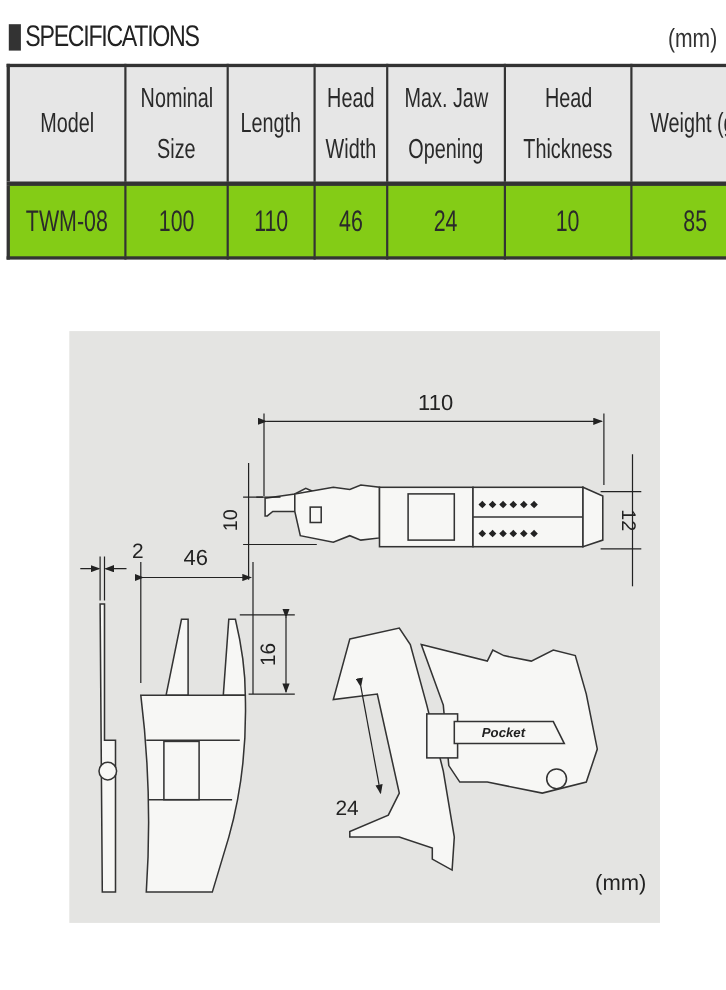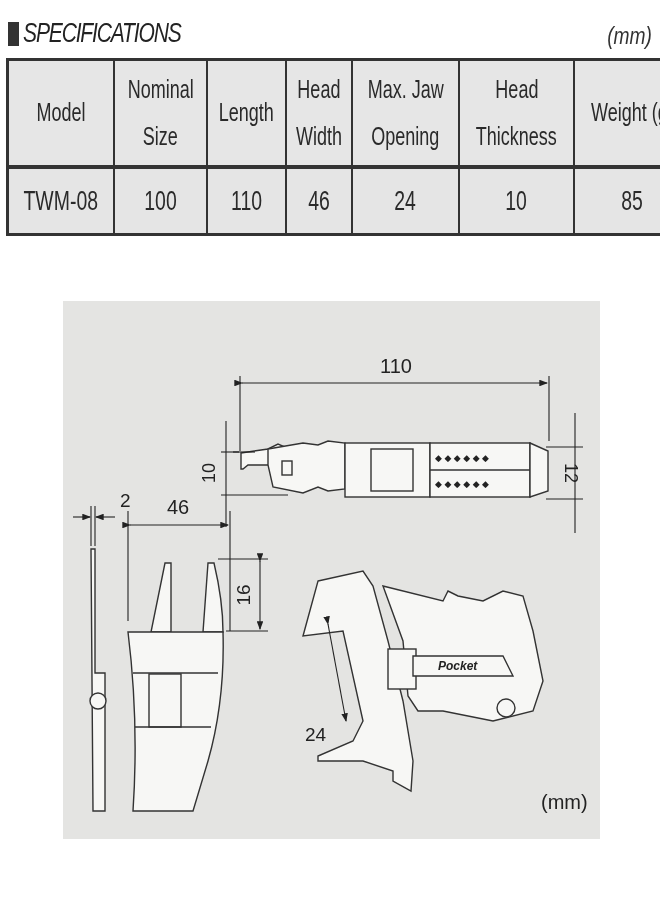--- a/index.html
+++ b/index.html
@@ -1,30 +1,30 @@
 <!DOCTYPE html>
 <html><head>
 <meta charset="utf-8">
 <style>
   html, body { margin: 0; padding: 0; background: #ffffff; }
   body { width: 660px; height: 900px; position: relative; overflow: hidden;
          font-family: "Liberation Sans", "DejaVu Sans", sans-serif; color: #2a2a2a; }
-  .title-bar { position: absolute; left: 8px; top: 14px; width: 644px; height: 40px; font-style: italic; }
+  .title-bar { position: absolute; left: 8px; top: 14px; width: 644px; height: 40px; }
   .title-block { position: absolute; left: 0; top: 8px; width: 11px; height: 24px; background: #333; }
   .title-text { position: absolute; left: 15px; top: 4px; font-size: 27px; letter-spacing: -1.5px;
                 transform: scaleX(0.78); transform-origin: left center; color: #222; }
   .unit-top { position: absolute; right: 0; top: 8px; font-size: 24px; transform: scaleX(0.8);
               transform-origin: right center; color: #333; }
 
   table.spec { position: absolute; left: 6px; top: 58px; width: 646px; border-collapse: collapse;
                border: 3px solid #333; }
   table.spec th, table.spec td { border: 2px solid #333; text-align: center; padding: 0; }
   table.spec th { background: #e6e6e6; font-weight: normal; height: 104px; font-size: 25px; line-height: 1.9;
                   color: #2a2a2a; }
-  table.spec td { background: #e5e5e5; height: 64px; font-size: 27px; color: #2a2a2a; }
+  table.spec td { background: #84cc16; height: 64px; font-size: 27px; color: #2a2a2a; }
   table.spec tr.head-row { border-bottom: 4px solid #333; }
   .cond { display: inline-block; transform: scaleX(0.72); white-space: nowrap; }
 
   .drawing { position: absolute; left: 63px; top: 301px; width: 537px; height: 538px; background: #e4e4e2; }
   .drawing svg { position: absolute; left: 0; top: 0; }
   .dim { font-family: "Liberation Sans", sans-serif; fill: #222; }
 </style>
 </head>
 <body>
 

